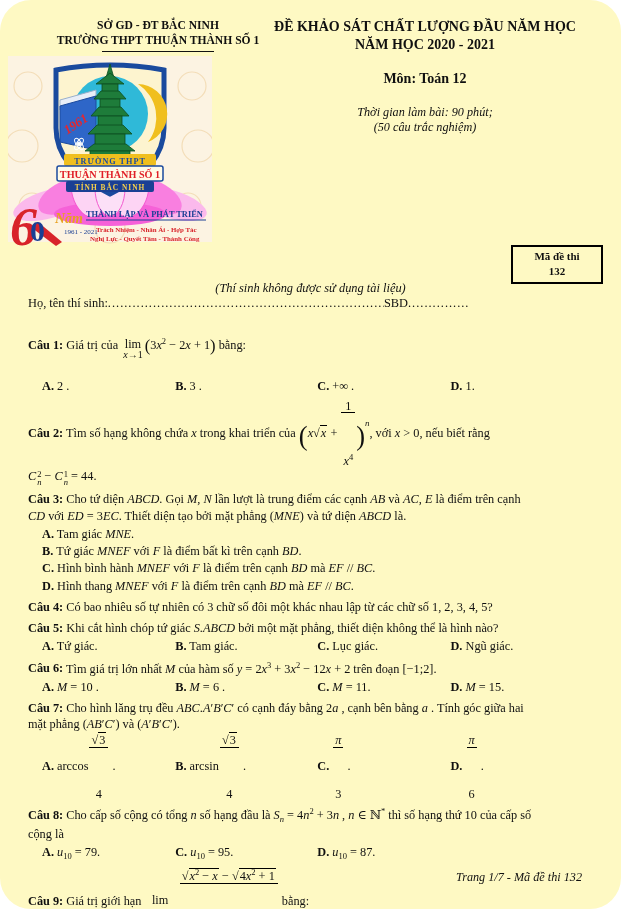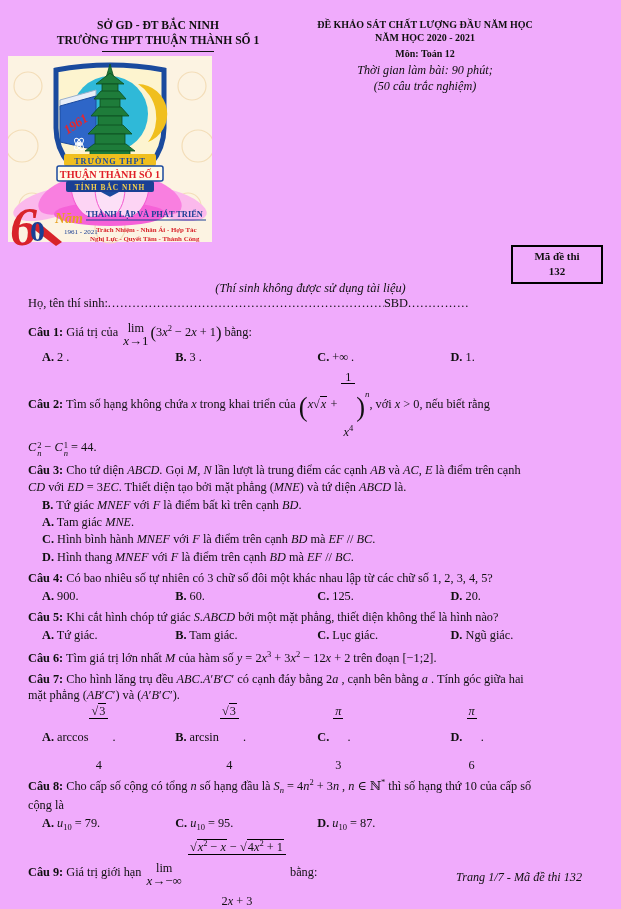--- a/index.html
+++ b/index.html
@@ -1,27 +1,27 @@
 <!DOCTYPE html>
 <html><head>
 <meta charset="utf-8">
 <style>
   html,body{margin:0;padding:0;background:#ffffff;}
-  .page{position:relative;width:621px;height:909px;background:#f0abfc;overflow:hidden;
+  .page{position:relative;width:621px;height:909px;background:#fef9c3;overflow:hidden;
         font-family:"Liberation Serif","DejaVu Serif","DejaVu Sans",serif;
-        font-size:12.3px;color:#101010;}
+        font-size:12.3px;color:#101010;border-radius:31px;}
   
   .hdr{position:relative;height:314px;}
   .hdr-left{position:absolute;left:12px;top:18px;width:292px;text-align:center;
             font-weight:bold;font-size:11.6px;line-height:1.3;}
   .hdr-divider{width:112px;border-top:1.6px solid #111;margin:3px auto 0;}
   .hdr-right{position:absolute;left:243px;top:18px;width:364px;text-align:center;line-height:1.3;}
-  .t-bold{font-weight:bold;font-size:10px;}
+  .t-bold{font-weight:bold;font-size:14px;}
   .t-ital{font-style:italic;font-size:12.2px;}
-  .hdr-right .gap{margin-top:3px;}
+  .hdr-right .gap{margin-top:16px;}
   .logo-wrap{position:absolute;left:8px;top:56px;width:204px;height:190px;}
   .code-box{position:absolute;left:511px;top:245px;width:88px;border:2px solid #000;
             text-align:center;font-weight:bold;font-size:11px;line-height:1.35;padding:2px 0 3px;}
   .no-material{position:absolute;left:0;right:0;top:281px;text-align:center;font-style:italic;font-size:12.4px;}
   .name-line{position:absolute;left:28px;top:296px;width:442px;display:flex;white-space:nowrap;font-size:12.4px;}
   .dots{overflow:hidden;display:inline-block;letter-spacing:1px;}
   .dots1{flex:1;}
   .dots2{width:62px;}
   
   .qs{padding:4px 24px 0 28px;line-height:1.32;}
@@ -30,23 +30,23 @@
   .opts{margin-top:2px;padding-left:14px;}
   .opts-row{display:flex;align-items:flex-end;}
   .opts-row .opt:nth-child(1){width:24%;}
   .opts-row .opt:nth-child(2){width:25.6%;}
   .opts-row .opt:nth-child(3){width:24%;}
   .opts-row .opt:nth-child(4){flex:1;}
   .opts-col .opt{display:block;margin:1px 0;}
   .ol{font-weight:bold;}
   
   sup,sub{font-size:8.5px;}
-  .lim{display:inline-block;text-align:center;line-height:1;vertical-align:-9px;margin:0 2px;}
+  .lim{display:inline-block;text-align:center;line-height:1;vertical-align:-9px;margin:16px 2px;}
   .lim .l{display:block;}
-  .lim .ls{display:block;font-size:13px;text-align:center;}
+  .lim .ls{display:block;font-size:10px;text-align:center;}
   .frac{display:inline-block;vertical-align:middle;text-align:center;line-height:1.05;margin:0 1px;}
   .frac .fn{display:block;border-bottom:1px solid #000;padding:0 2px;}
   .frac .fd{display:block;padding:0 2px;margin-top:40px;}
   .sqrt{white-space:nowrap;}
   .sqrt .rad{border-top:1px solid #000;padding:0 1px;}
   .bp{font-size:135%;vertical-align:-2px;}
   .bp2{font-size:215%;vertical-align:-8px;font-weight:400;}
   .expn{font-size:9px;vertical-align:11px;}
   .ss{display:inline-block;vertical-align:-5px;line-height:.95;font-size:8.5px;text-align:left;margin-left:1px;}
   .ss span{display:block;}
@@ -177,49 +177,49 @@
         </div>
   </div>
 
   <div class="q">
     <div class="q-text"><b class="q-label">Câu 2:</b> <span class="q-body">Tìm số hạng không chứa <i>x</i> trong khai triển của <span class="bp2">(</span><i>x</i><span class="sqrt">√<span class="rad"><i>x</i></span></span> + <span class="frac"><span class="fn">1</span><span class="fd"><i>x</i><sup>4</sup></span></span><span class="bp2">)</span><span class="expn"><i>n</i></span>, với <i>x</i> &gt; 0, nếu biết rằng<br><i>C</i><span class="ss"><span>2</span><span><i>n</i></span></span> − <i>C</i><span class="ss"><span>1</span><span><i>n</i></span></span> = 44.</span></div>
   </div>
 
   <div class="q">
     <div class="q-text"><b class="q-label">Câu 3:</b> <span class="q-body">Cho tứ diện <i>ABCD</i>. Gọi <i>M</i>, <i>N</i> lần lượt là trung điểm các cạnh <i>AB</i> và <i>AC</i>, <i>E</i> là điểm trên cạnh<br><i>CD</i> với <i>ED</i> = 3<i>EC</i>. Thiết diện tạo bởi mặt phẳng (<i>MNE</i>) và tứ diện <i>ABCD</i> là.</span></div>
     <div class="opts opts-col">
+          <div class="opt"><b class="ol">A.</b> Tam giác <i>MNE</i>.</div>
           <div class="opt"><b class="ol">B.</b> Tứ giác <i>MNEF</i> với <i>F</i> là điểm bất kì trên cạnh <i>BD</i>.</div>
-          <div class="opt"><b class="ol">A.</b> Tam giác <i>MNE</i>.</div>
           <div class="opt"><b class="ol">C.</b> Hình bình hành <i>MNEF</i> với <i>F</i> là điểm trên cạnh <i>BD</i> mà <i>EF</i> // <i>BC</i>.</div>
           <div class="opt"><b class="ol">D.</b> Hình thang <i>MNEF</i> với <i>F</i> là điểm trên cạnh <i>BD</i> mà <i>EF</i> // <i>BC</i>.</div>
         </div>
   </div>
 
   <div class="q">
     <div class="q-text"><b class="q-label">Câu 4:</b> <span class="q-body">Có bao nhiêu số tự nhiên có 3 chữ số đôi một khác nhau lập từ các chữ số 1, 2, 3, 4, 5?</span></div>
-    <div class="opts opts-row">
-          <div class="opt"><b class="ol">A.</b> 900.</div>
-          <div class="opt"><b class="ol">B.</b> 60.</div>
-          <div class="opt"><b class="ol">C.</b> 125.</div>
-          <div class="opt"><b class="ol">D.</b> 20.</div>
-        </div>
   </div>
 
   <div class="q">
     <div class="q-text"><b class="q-label">Câu 5:</b> <span class="q-body">Khi cắt hình chóp tứ giác <i>S.ABCD</i> bởi một mặt phẳng, thiết diện không thể là hình nào?</span></div>
     <div class="opts opts-row">
           <div class="opt"><b class="ol">A.</b> Tứ giác.</div>
           <div class="opt"><b class="ol">B.</b> Tam giác.</div>
           <div class="opt"><b class="ol">C.</b> Lục giác.</div>
           <div class="opt"><b class="ol">D.</b> Ngũ giác.</div>
         </div>
   </div>
 
   <div class="q">
     <div class="q-text"><b class="q-label">Câu 6:</b> <span class="q-body">Tìm giá trị lớn nhất <i>M</i> của hàm số <i>y</i> = 2<i>x</i><sup>3</sup> + 3<i>x</i><sup>2</sup> − 12<i>x</i> + 2 trên đoạn [−1;2].</span></div>
+    <div class="opts opts-row">
+          <div class="opt"><b class="ol">A.</b> <i>M</i> = 10 .</div>
+          <div class="opt"><b class="ol">B.</b> <i>M</i> = 6 .</div>
+          <div class="opt"><b class="ol">C.</b> <i>M</i> = 11.</div>
+          <div class="opt"><b class="ol">D.</b> <i>M</i> = 15.</div>
+        </div>
   </div>
 
   <div class="q">
     <div class="q-text"><b class="q-label">Câu 7:</b> <span class="q-body">Cho hình lăng trụ đều <i>ABC</i>.<i>A</i>′<i>B</i>′<i>C</i>′ có cạnh đáy bằng 2<i>a</i> , cạnh bên bằng <i>a</i> . Tính góc giữa hai<br>mặt phẳng (<i>AB</i>′<i>C</i>′) và (<i>A</i>′<i>B</i>′<i>C</i>′).</span></div>
     <div class="opts opts-row">
           <div class="opt"><b class="ol">A.</b> arccos<span class="frac"><span class="fn"><span class="sqrt">√<span class="rad">3</span></span></span><span class="fd">4</span></span> .</div>
           <div class="opt"><b class="ol">B.</b> arcsin<span class="frac"><span class="fn"><span class="sqrt">√<span class="rad">3</span></span></span><span class="fd">4</span></span> .</div>
           <div class="opt"><b class="ol">C.</b> <span class="frac"><span class="fn"><i>π</i></span><span class="fd">3</span></span> .</div>
           <div class="opt"><b class="ol">D.</b> <span class="frac"><span class="fn"><i>π</i></span><span class="fd">6</span></span> .</div>
         </div>

